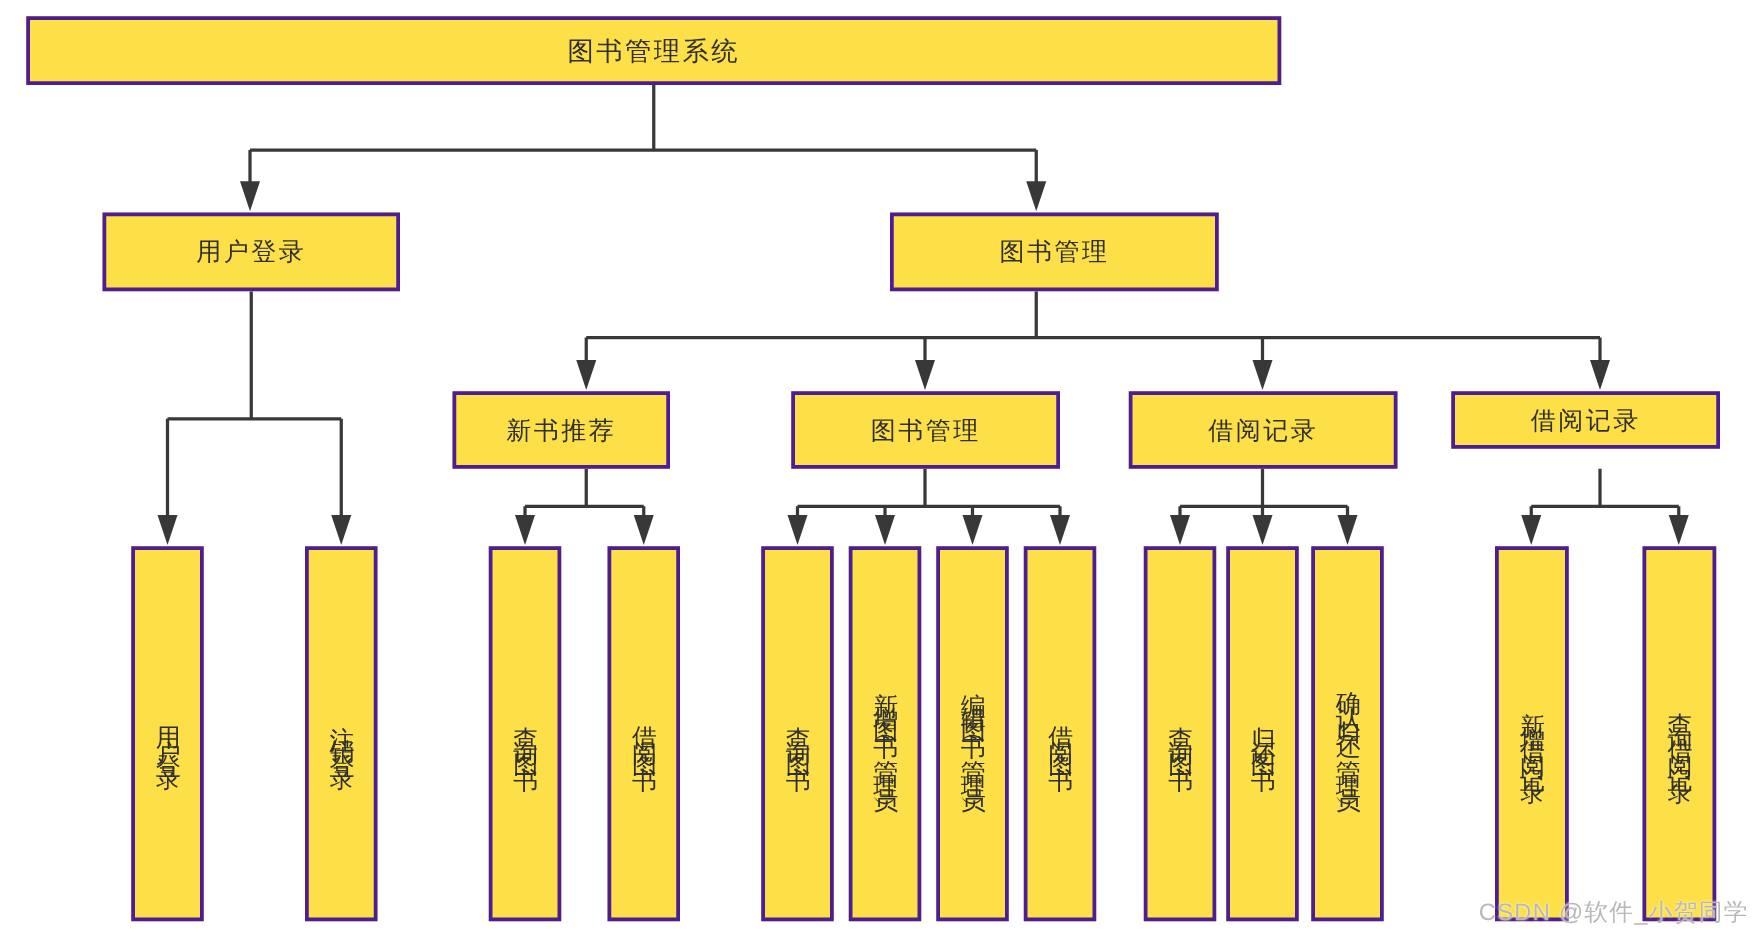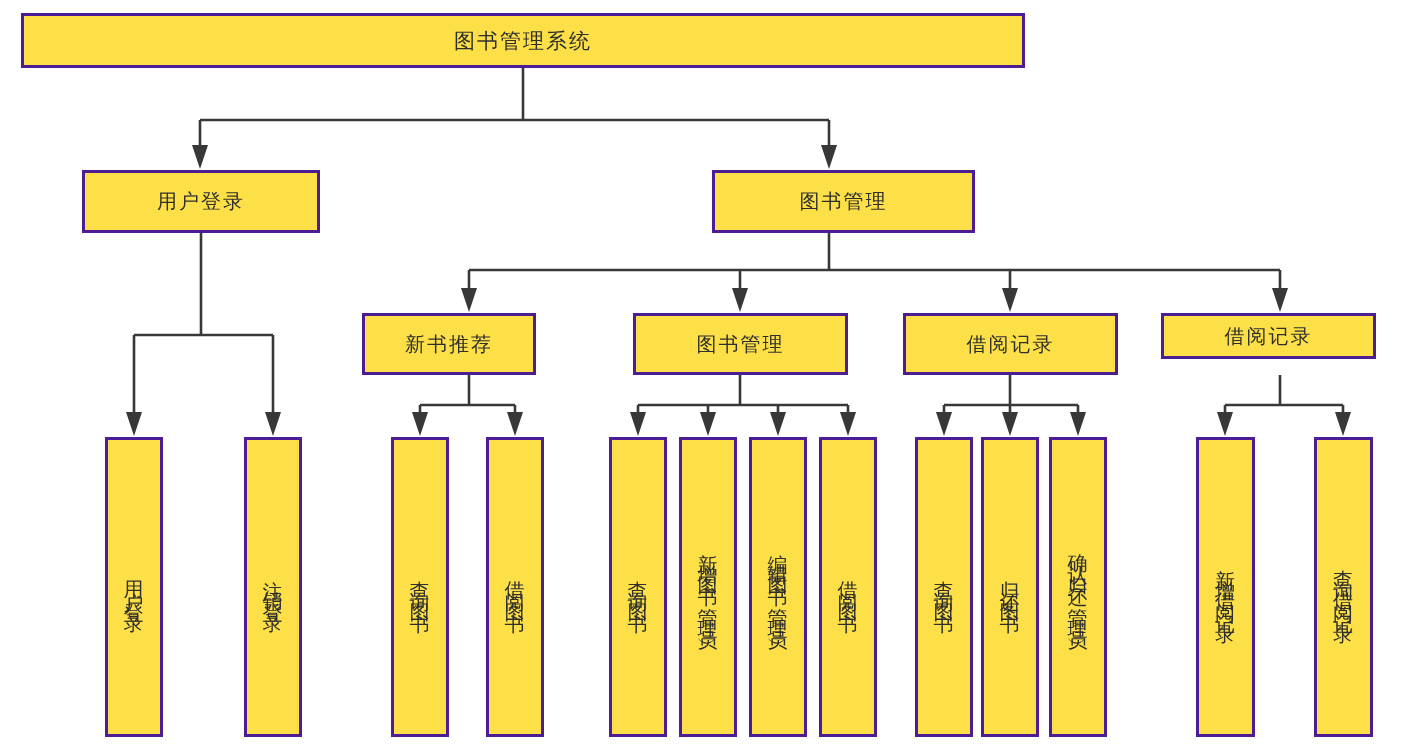--- a/index.html
+++ b/index.html
@@ -87,14 +87,15 @@
   <div class="box v" style="left:749px;top:437px;width:58px;height:300px">编辑图书（管理员）</div>
   <div class="box v" style="left:819px;top:437px;width:58px;height:300px">借阅图书</div>
 
   <div class="box v" style="left:915px;top:437px;width:58px;height:300px">查询图书</div>
   <div class="box v" style="left:981px;top:437px;width:58px;height:300px">归还图书</div>
   <div class="box v" style="left:1049px;top:437px;width:58px;height:300px">确认归还（管理员）</div>
 
   <div class="box v" style="left:1196px;top:437px;width:59px;height:300px">新增借阅记录</div>
   <div class="box v" style="left:1314px;top:437px;width:59px;height:300px">查询借阅记录</div>
 
+  <div class="watermark">CSDN @软件_小贺同学</div>
 
 </div>
 
 </body></html>

